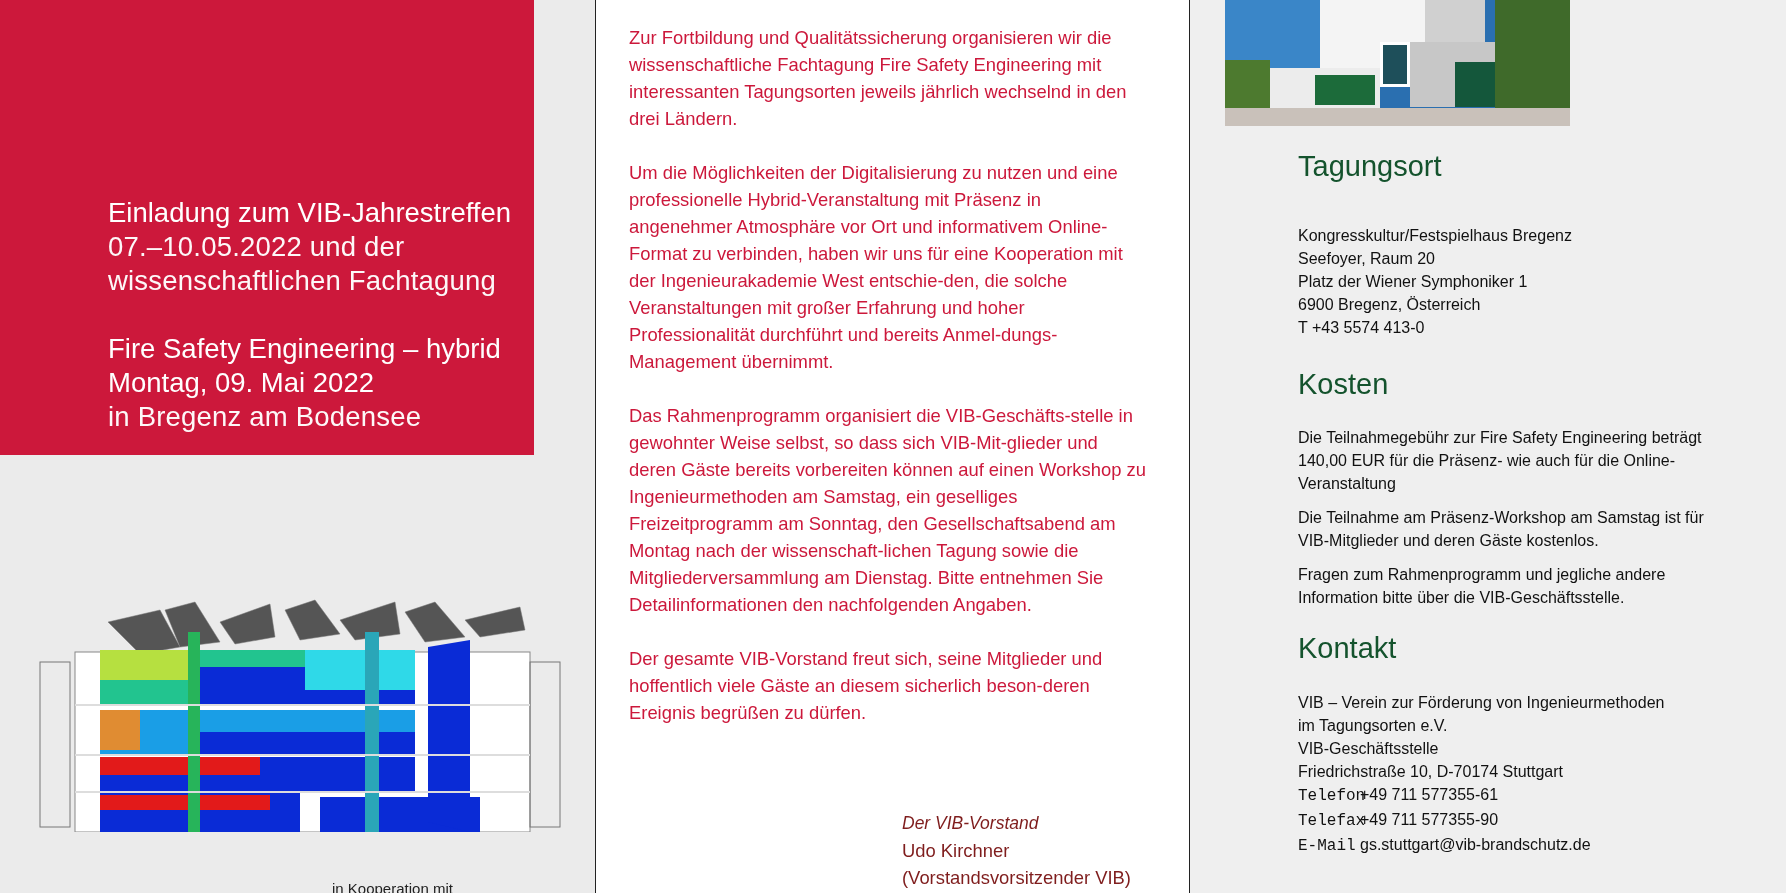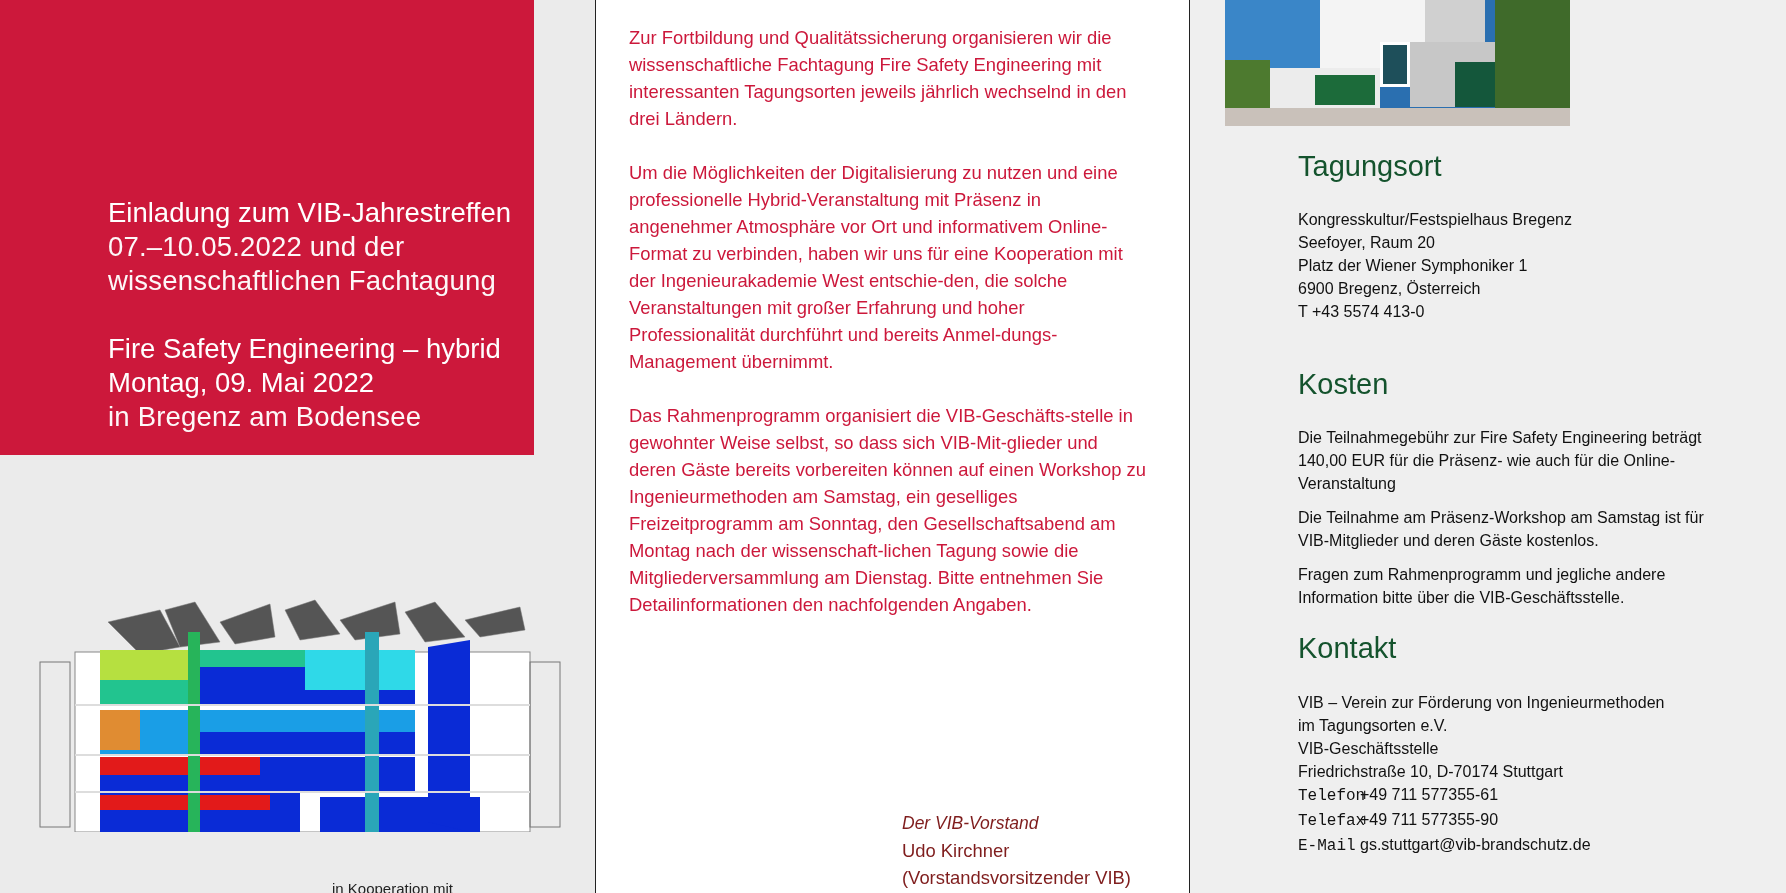--- a/index.html
+++ b/index.html
@@ -91,20 +91,21 @@
   </svg>
 
   <div class="coop">in Kooperation mit</div>
 </section>
 
 <section id="middle" class="panel"></section>
 <div class="mid-text">
   <p>Zur Fortbildung und Qualitätssicherung organisieren wir die wissenschaftliche Fachtagung Fire Safety Engineering mit interessanten Tagungsorten jeweils jährlich wechselnd in den drei Ländern.</p>
   <p>Um die Möglichkeiten der Digitalisierung zu nutzen und eine professionelle Hybrid-Veranstaltung mit Präsenz in angenehmer Atmosphäre vor Ort und informativem Online-Format zu verbinden, haben wir uns für eine Kooperation mit der Ingenieurakademie West entschie-den, die solche Veranstaltungen mit großer Erfahrung und hoher Professionalität durchführt und bereits Anmel-dungs-Management übernimmt.</p>
   <p>Das Rahmenprogramm organisiert die VIB-Geschäfts-stelle in gewohnter Weise selbst, so dass sich VIB-Mit-glieder und deren Gäste bereits vorbereiten können auf einen Workshop zu Ingenieurmethoden am Samstag, ein geselliges Freizeitprogramm am Sonntag, den Gesellschaftsabend am Montag nach der wissenschaft-lichen Tagung sowie die Mitgliederversammlung am Dienstag. Bitte entnehmen Sie Detailinformationen den nachfolgenden Angaben.</p>
+  <p>Der gesamte VIB-Vorstand freut sich, seine Mitglieder und hoffentlich viele Gäste an diesem sicherlich beson-deren Ereignis begrüßen zu dürfen.</p>
 </div>
 <div class="sig">
   <div class="role">Der VIB-Vorstand</div>
   <div>Udo Kirchner</div>
   <div class="note">(Vorstandsvorsitzender VIB)</div>
 </div>
 
 <section id="right" class="panel"></section>
 
 <svg class="photo" viewBox="0 0 345 126" preserveAspectRatio="none">
@@ -117,21 +118,21 @@
   <rect x="90" y="75" width="60" height="30" fill="#1c6b3a"></rect>
   <rect x="155" y="42" width="30" height="45" fill="#fff"></rect>
   <rect x="158" y="45" width="24" height="39" fill="#1e4f5a"></rect>
   <rect x="185" y="42" width="95" height="65" fill="#c7c7c7"></rect>
   <rect x="230" y="62" width="55" height="45" fill="#14573b"></rect>
   <rect x="270" y="0" width="75" height="110" fill="#3f6a2a"></rect>
   <rect x="0" y="108" width="345" height="18" fill="#c9c1ba"></rect>
 </svg>
 
 <h2 class="h2" style="top:150px;">Tagungsort</h2>
-<div class="info" style="top:208px;">
+<div class="info" style="top:224px;">
   <div>Kongresskultur/Festspielhaus Bregenz</div>
   <div>Seefoyer, Raum 20</div>
   <div>Platz der Wiener Symphoniker 1</div>
   <div>6900 Bregenz, Österreich</div>
   <div>T +43 5574 413-0</div>
 </div>
 
 <h2 class="h2" style="top:368px;">Kosten</h2>
 <div class="info" style="top:426px; width:440px;">
   <p>Die Teilnahmegebühr zur Fire Safety Engineering beträgt 140,00 EUR für die Präsenz- wie auch für die Online-Veranstaltung</p>

